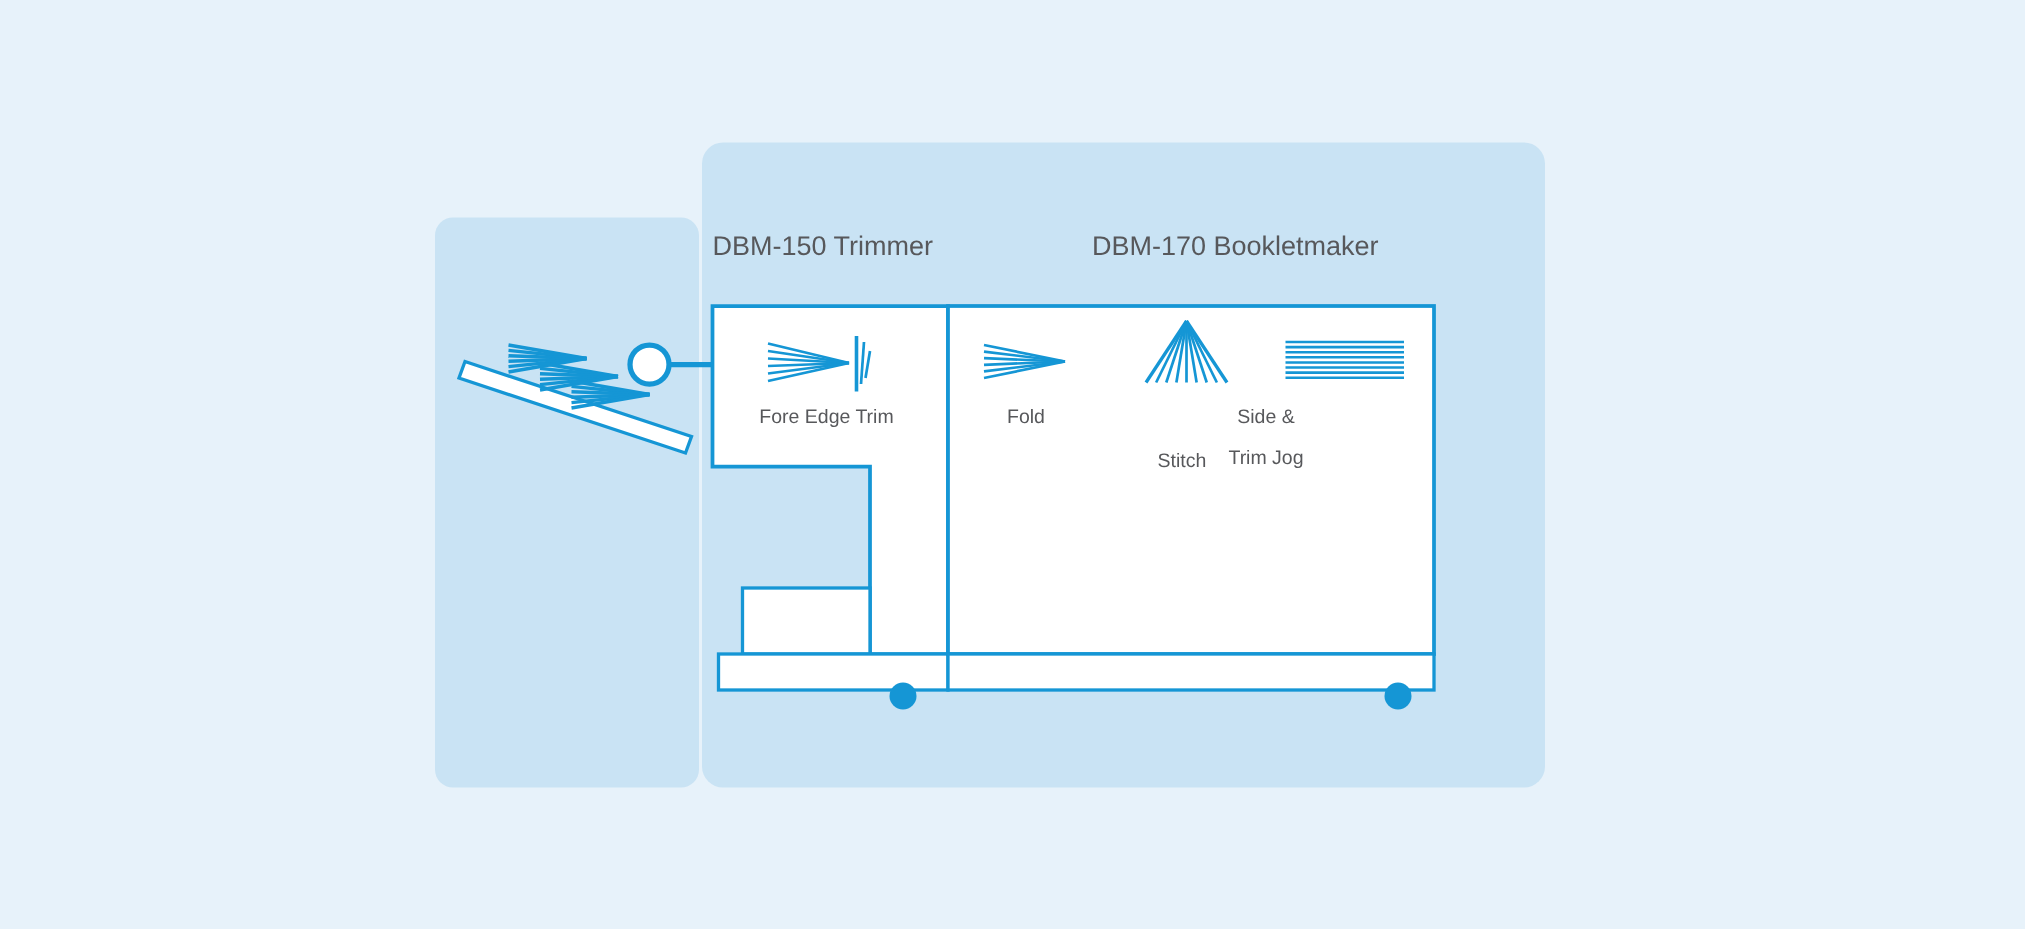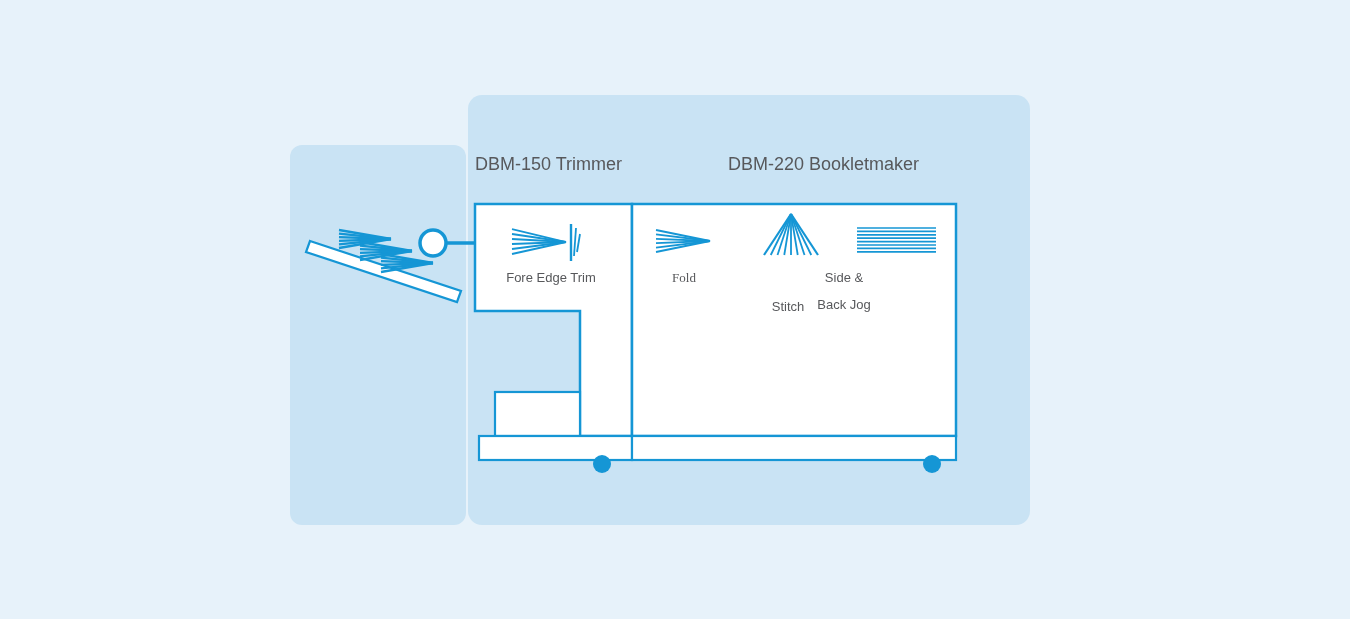--- a/index.html
+++ b/index.html
@@ -25,38 +25,38 @@
   .title.trimmer      { left: 475px; top: 154px; }
   .title.bookletmaker { left: 728px; top: 154px; }
   .station-label {
     position: absolute;
     transform: translateX(-50%);
     font-size: 13px; line-height: 27px;
     color: var(--text, #57585b);
     text-align: center; white-space: nowrap;
   }
   .lbl-trim   { left: 551px; top: 264px; }
-  .lbl-fold   { left: 684px; top: 264px; font-family: Liberation Serif, serif; }
+  .lbl-fold   { left: 684px; top: 264px; }
   .lbl-stitch { left: 788px; top: 264px; margin-top: 29px; }
   .lbl-jog    { left: 844px; top: 264px; }
   svg.overlay { position: absolute; left: 0; top: 0; }
   .ln  { stroke: var(--line, #1596d5); fill: none; }
   .wh  { fill: var(--machine-fill, #ffffff); }
   .fl  { fill: var(--line, #1596d5); stroke: none; }
 </style>
 </head>
 <body>
 
 <div class="stage">
 
   <div class="panel left"></div>
   <div class="panel right"></div>
 
   <div class="title trimmer">DBM-150 Trimmer</div>
-  <div class="title bookletmaker">DBM-220 Bookletmaker</div>
+  <div class="title bookletmaker">DBM-170 Bookletmaker</div>
 
   <svg class="overlay" width="1350" height="619" viewBox="0 0 1350 619">
 
     <polygon class="ln wh" stroke-width="2.2" points="310,241 461,291 457,302 306,252"></polygon>
 
     <g class="ln" stroke-width="2.3">
       <g>
         <line x1="391" y1="239" x2="339" y2="230"></line>
           <line x1="391" y1="239" x2="339" y2="233.6"></line>
         <line x1="391" y1="239" x2="339" y2="237.2"></line>
@@ -138,16 +138,16 @@
       <line x1="857" y1="248.4" x2="936" y2="248.4"></line>
       <line x1="857" y1="251.8" x2="936" y2="251.8"></line>
     </g>
   </svg>
 
   <div class="station-label lbl-trim">Fore Edge Trim</div>
   <div class="station-label lbl-fold">Fold</div>
   <div class="station-label lbl-stitch">Stitch</div>
   <div class="station-label lbl-jog">
     <div>Side &amp;</div>
-    <div>Back Jog</div>
+    <div>Trim Jog</div>
   </div>
 
 </div>
 
 </body></html>

